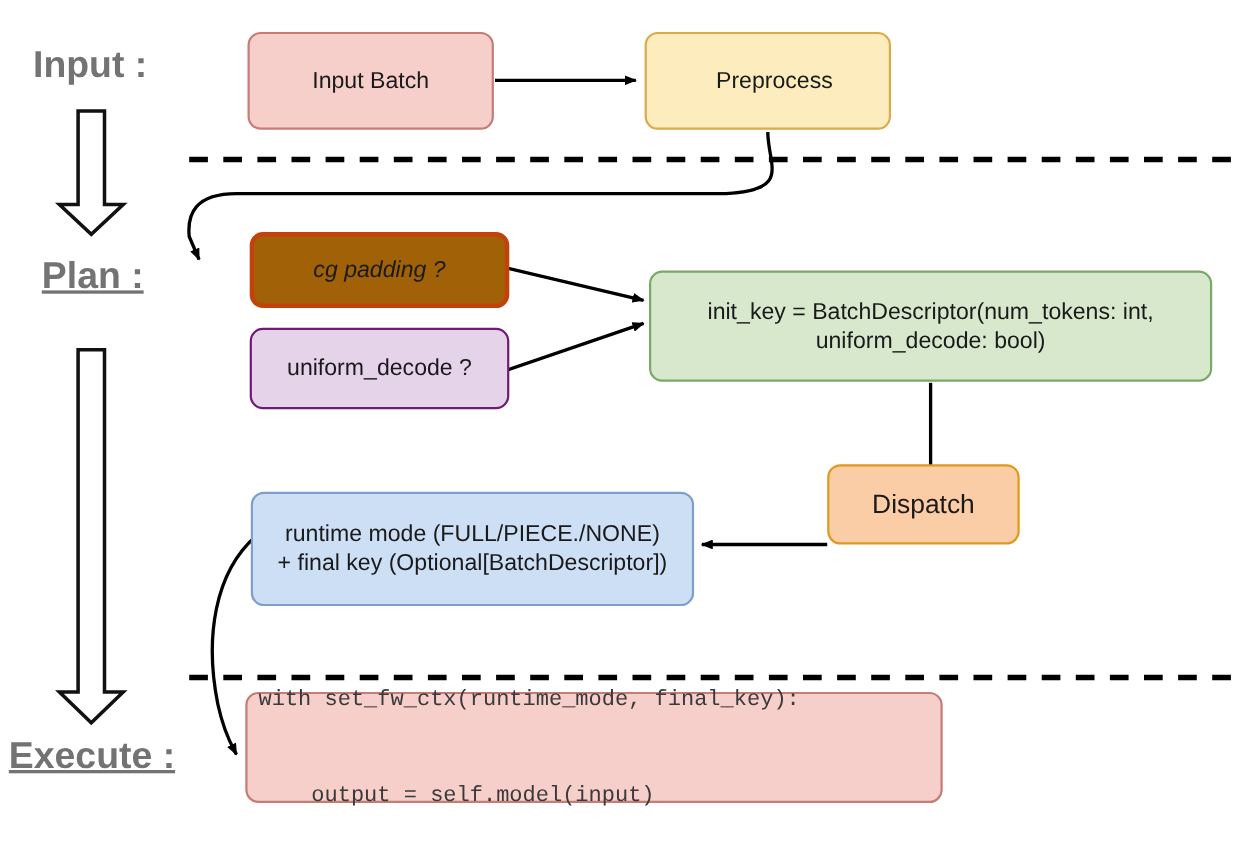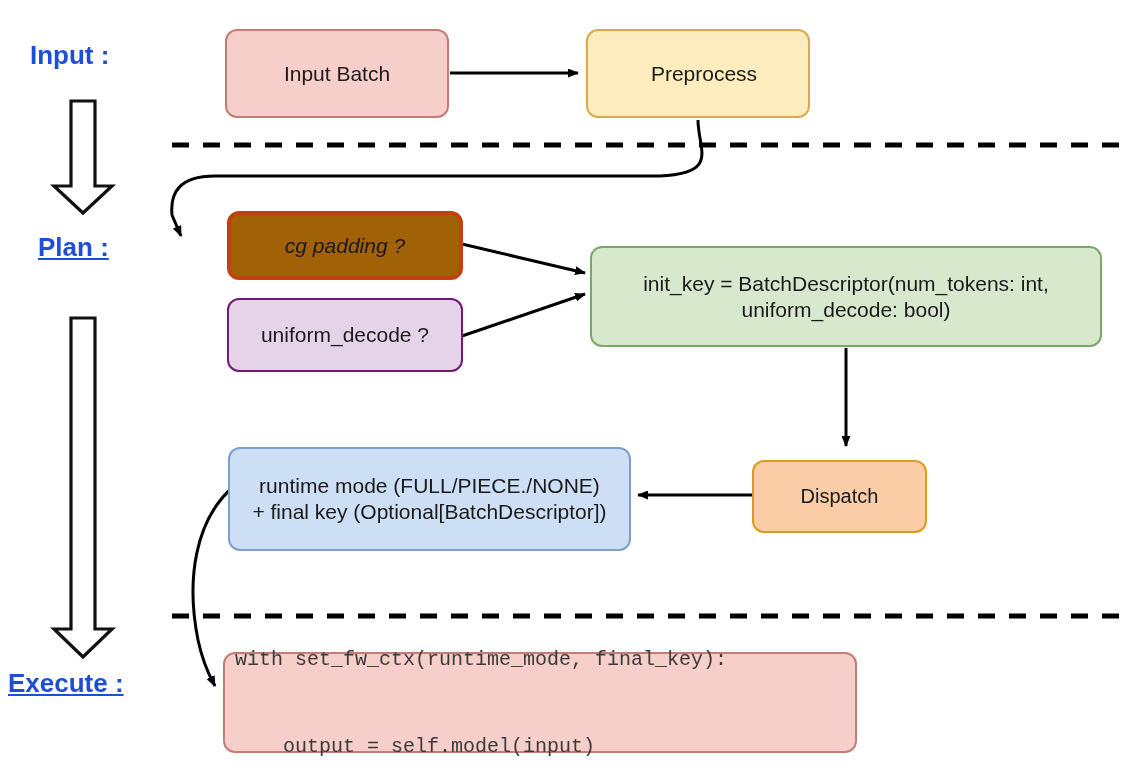--- a/index.html
+++ b/index.html
@@ -11,22 +11,22 @@
     position: relative;
     width: 1142px;
     height: 770px;
     background: #ffffff;
     font-family: "Liberation Sans", sans-serif;
     overflow: hidden;
   }
   .stage-label {
     position: absolute;
     font-weight: bold;
-    font-size: 26px;
-    color: #1d4ed8;
+    font-size: 34px;
+    color: #737373;
     white-space: nowrap;
     font-family: "Liberation Sans", sans-serif;
   }
   .node {
     position: absolute;
     box-sizing: border-box;
     border-radius: 12px;
     display: flex;
     align-items: center;
     justify-content: center;
@@ -118,22 +118,22 @@
     <span>init_key = BatchDescriptor(num_tokens: int,</span>
     <span>uniform_decode: bool)</span>
   </div>
 
   <div class="node node-runtime-mode" style="left:228px; top:447px; width:403px; height:104px; flex-direction:column;">
     <span>runtime mode (FULL/PIECE./NONE)</span>
     <span>+ final key (Optional[BatchDescriptor])</span>
   </div>
 
 
-  <div class="node node-dispatch" style="left:752px; top:460px; width:175px; height:73px; font-size:20px;">Dispatch</div>
+  <div class="node node-dispatch" style="left:752px; top:422px; width:175px; height:73px; font-size:24px;">Dispatch</div>
 
-  <div class="node node-execute-code mono" style="left:223px; top:652px; width:634px; height:101px; padding-left:10px;">
+  <div class="node node-execute-code mono" style="left:223px; top:629px; width:634px; height:101px; padding-left:10px;">
     <div>
       <div>with set_fw_ctx(runtime_mode, final_key):</div>
       <div>    output = self.model(input)</div>
     </div>
   </div>
 
 </div>
 
 </body></html>

